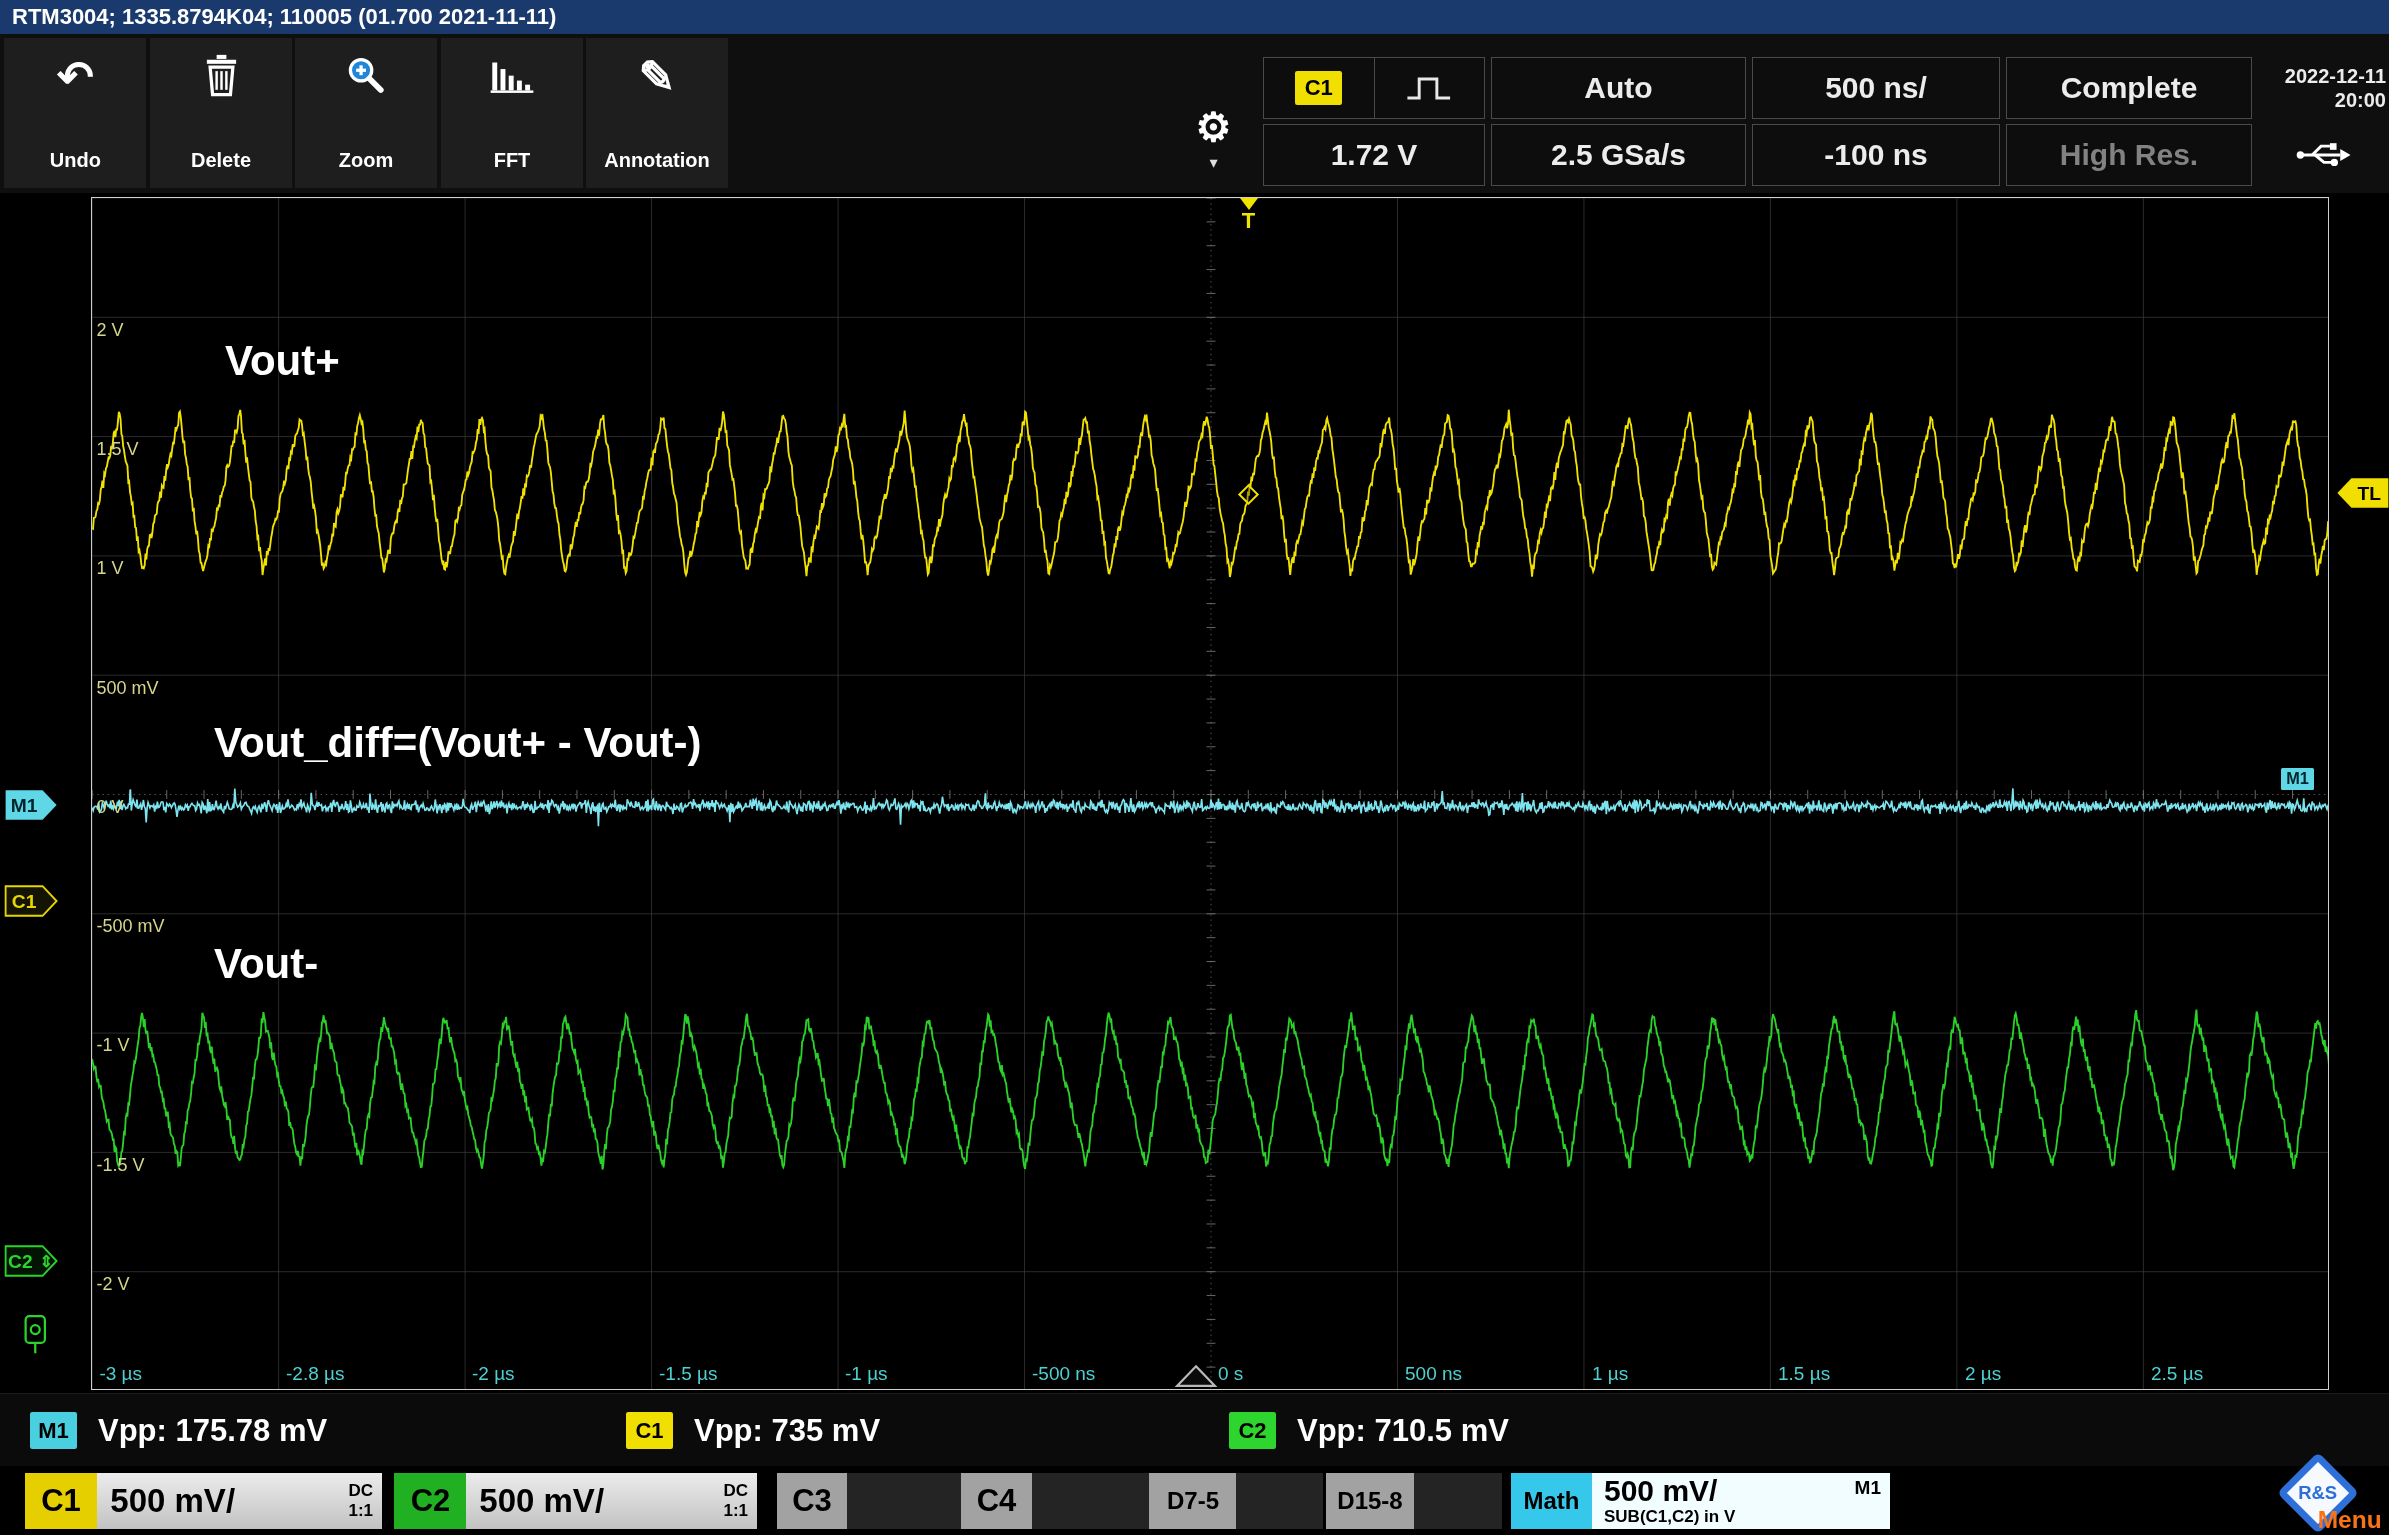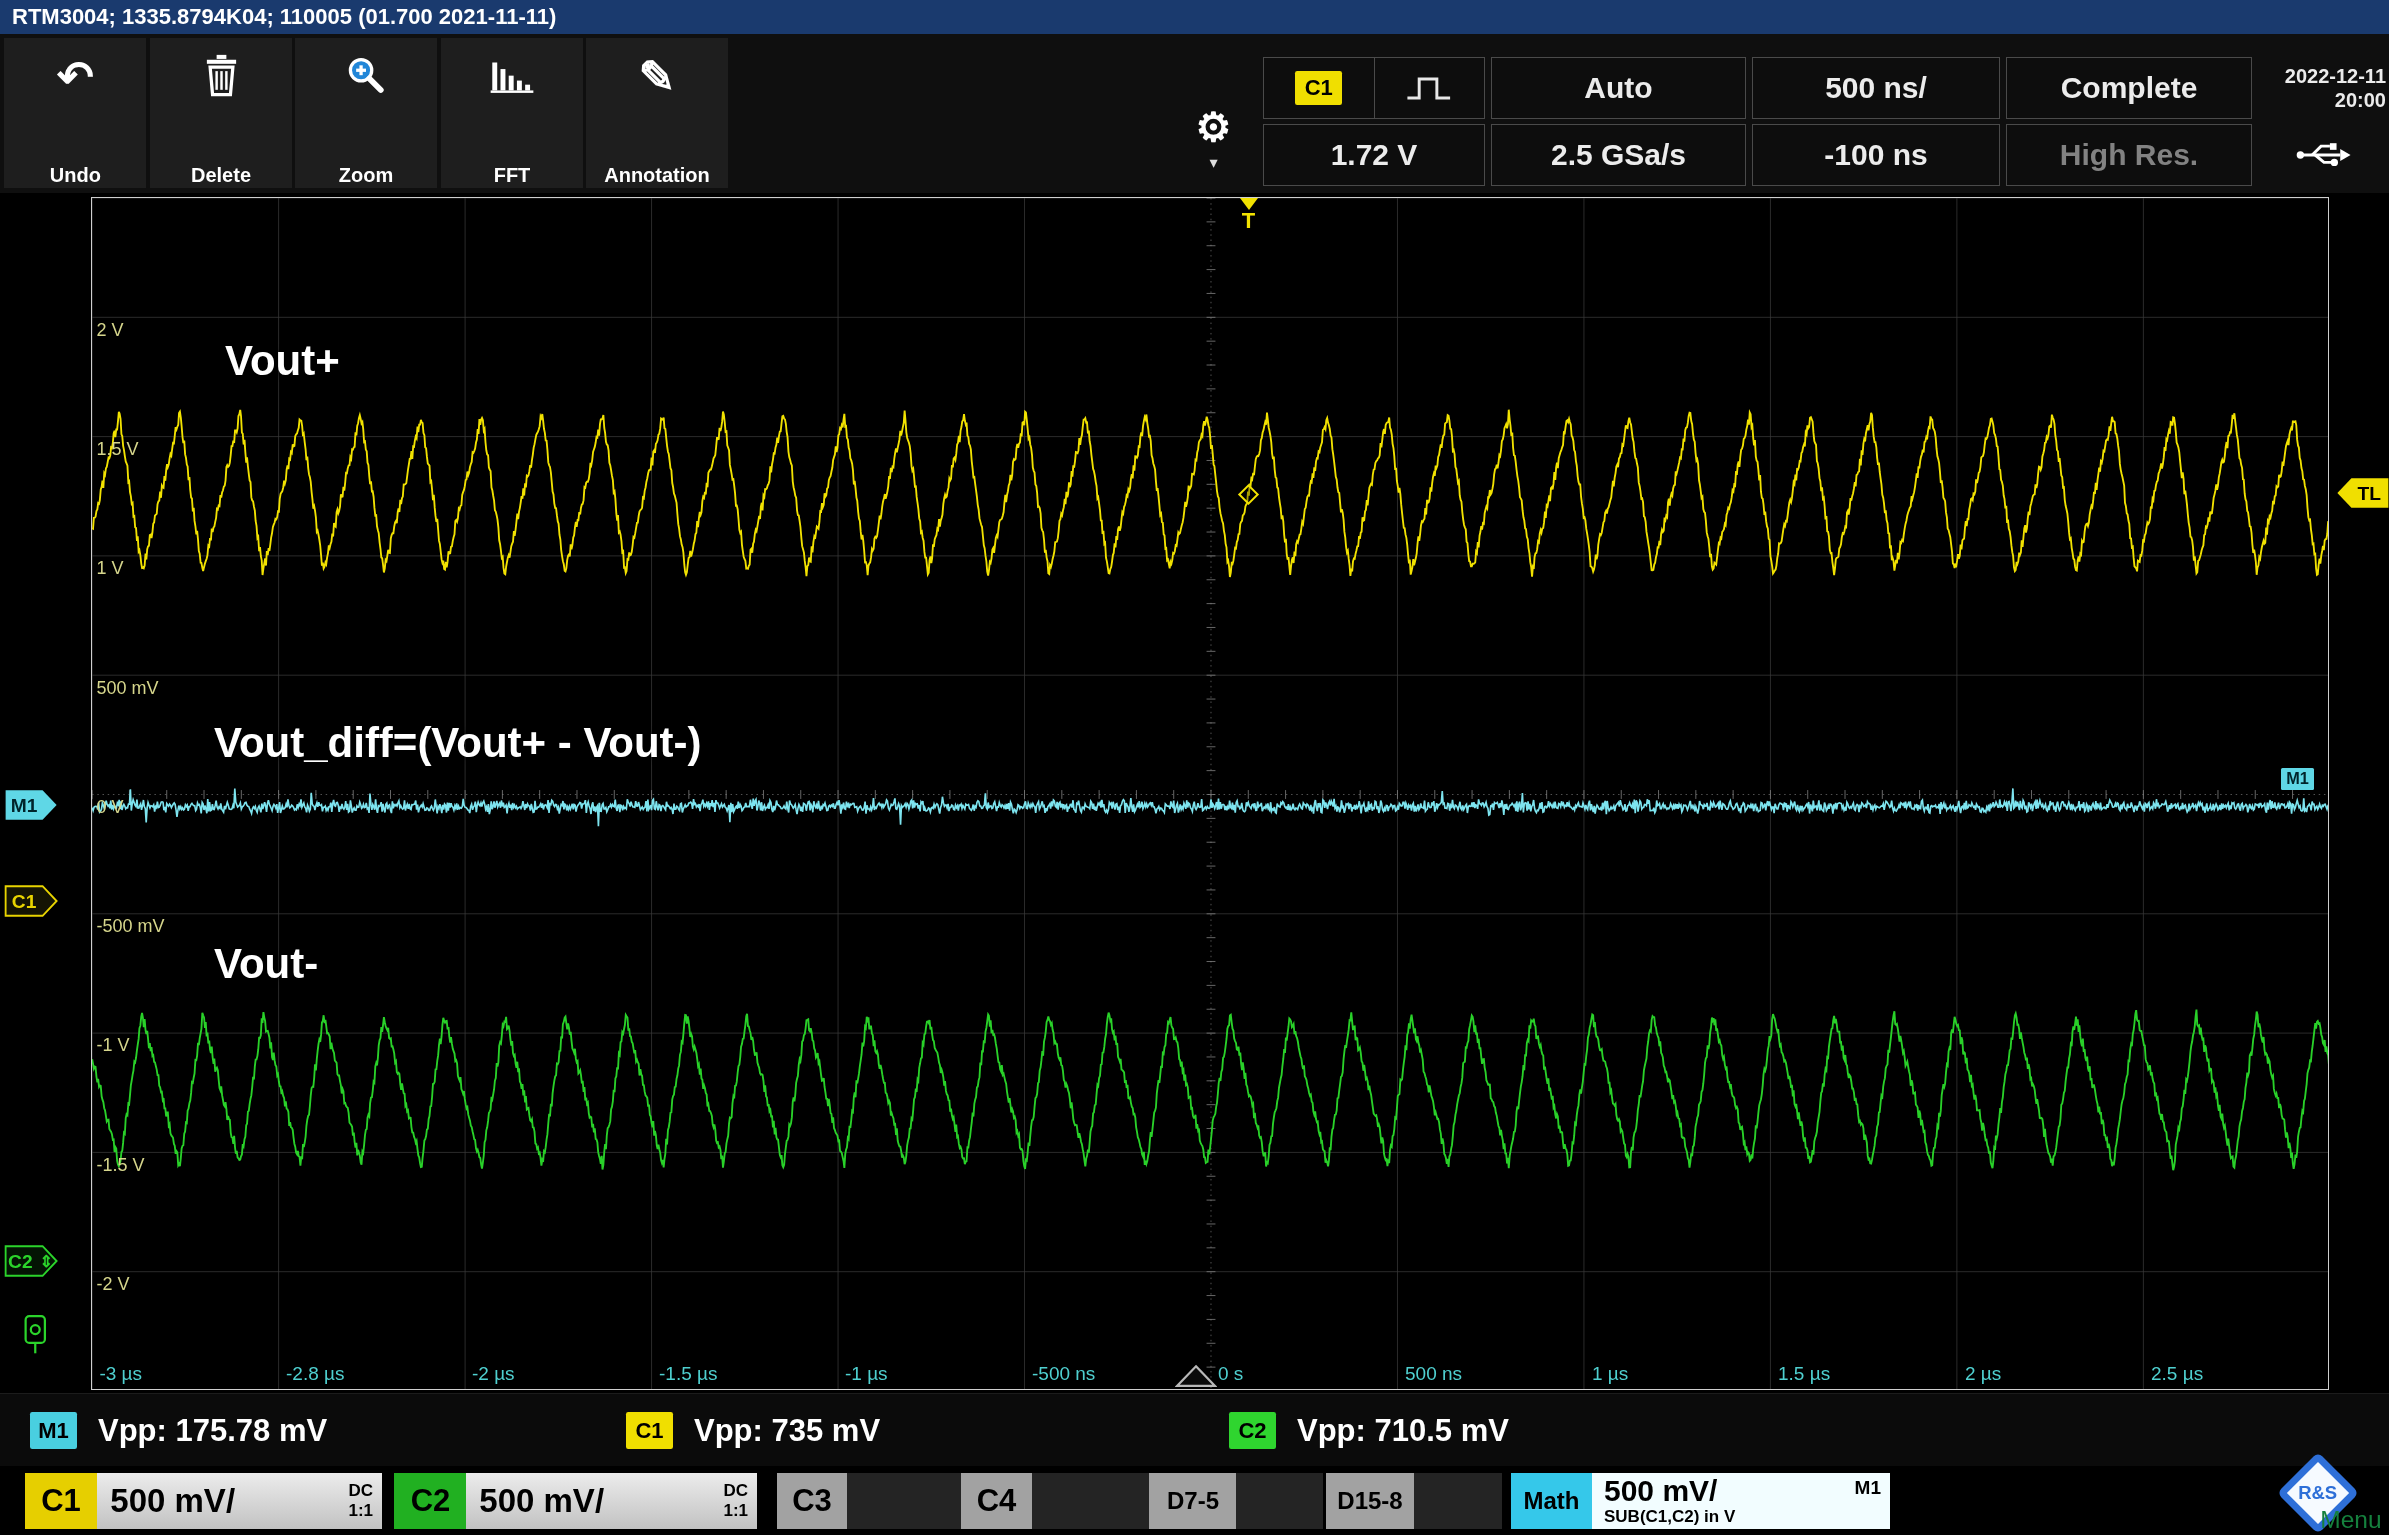--- a/index.html
+++ b/index.html
@@ -4,21 +4,21 @@
 <style>
   *{margin:0;padding:0;box-sizing:border-box}
   html,body{width:2389px;height:1535px;background:#000;font-family:"Liberation Sans",sans-serif;position:relative;overflow:hidden;color:#fff}
 
   
   #title-bar{position:absolute;left:0;top:0;width:2389px;height:34px;background:#1a3a6e;display:flex;align-items:center;padding-left:12px;font-size:22px;font-weight:bold;color:#fff}
 
   
   #toolbar{position:absolute;left:0;top:34px;width:2389px;height:159px;background:#0f0f0f}
   .tb-btn{position:absolute;top:4.4px;height:150px;width:142px;background:#1e1e1e;display:flex;flex-direction:column;align-items:center;padding-top:15px;cursor:pointer}
-  .tb-btn .lab{margin-top:auto;margin-bottom:1px;font-size:20px;font-weight:bold;color:#fff;white-space:nowrap}
+  .tb-btn .lab{margin-top:auto;margin-bottom:16px;font-size:20px;font-weight:bold;color:#fff;white-space:nowrap}
   .icon-glyph{font-size:44px;line-height:1.1;color:#fff;font-weight:bold}
   #gear-wrap{position:absolute;left:1187px;top:71px;width:53px;text-align:center}
   #gear-wrap .icon-glyph{font-size:40px}
   #gear-caret{display:block;font-size:16.3px;color:#ddd;margin-top:4.4px}
   #status-grid{position:absolute;left:1263px;top:23px;display:grid;grid-template-columns:222px 255px 248px 246px 132px;grid-template-rows:62px 62px;column-gap:6px;row-gap:5.2px}
   .cell{border:0.7px solid #4a4a4a;background:#0d0d0d;display:flex;align-items:center;justify-content:center;font-size:30px;font-weight:600;color:#ececec;white-space:nowrap}
   .cell.dim{color:#828282}
   .cell.noborder{border:none;background:transparent}
   .trig-cell{padding:0}
   .trig-half{flex:1;height:100%;display:flex;align-items:center;justify-content:center}
@@ -60,21 +60,21 @@
   .ch-scale{font-size:33px;font-weight:bold;white-space:nowrap}
   .ch-sub{display:flex;flex-direction:column;align-items:center;font-size:17px;font-weight:bold;line-height:1.15}
   .ch-dark{position:absolute;top:6px;height:56px;background:#242424}
   .math-value{position:absolute;top:6px;height:56px;background:#f2fdff;color:#000;display:flex;flex-direction:column;align-items:flex-start;justify-content:center;padding-left:12px;cursor:pointer}
   .math-scale{font-size:30px;font-weight:bold;line-height:1.05}
   .math-detail{font-size:17px;font-weight:bold}
   .math-ref{position:absolute;top:4.4px;right:9px;font-size:19px;font-weight:bold}
   #logo-wrap{position:absolute;right:27px;top:-16.3px;width:86px;height:86px;z-index:5}
   #logo-diamond{width:58px;height:58px;margin:13.3px;transform:rotate(45deg);background:#f6faff;border:7.4px solid #2e6fd8;border-radius:6px;display:flex;align-items:center;justify-content:center}
   #logo-diamond span{transform:rotate(-45deg);color:#2e6fd8;font-weight:bold;font-size:18.5px}
-  #menu-label{position:absolute;right:7.4px;bottom:1.5px;font-size:24.5px;font-weight:normal;color:#15803d;z-index:6;cursor:pointer}
+  #menu-label{position:absolute;right:7.4px;bottom:1.5px;font-size:24.5px;font-weight:bold;color:#f97316;z-index:6;cursor:pointer}
 </style>
 </head>
 <body>
 
 <div id="title-bar">
   <span>RTM3004; 1335.8794K04; 110005 (01.700 2021-11-11)</span>
 </div>
 
 <div id="toolbar">
   <div class="tb-btn" style="left:4.4px">

